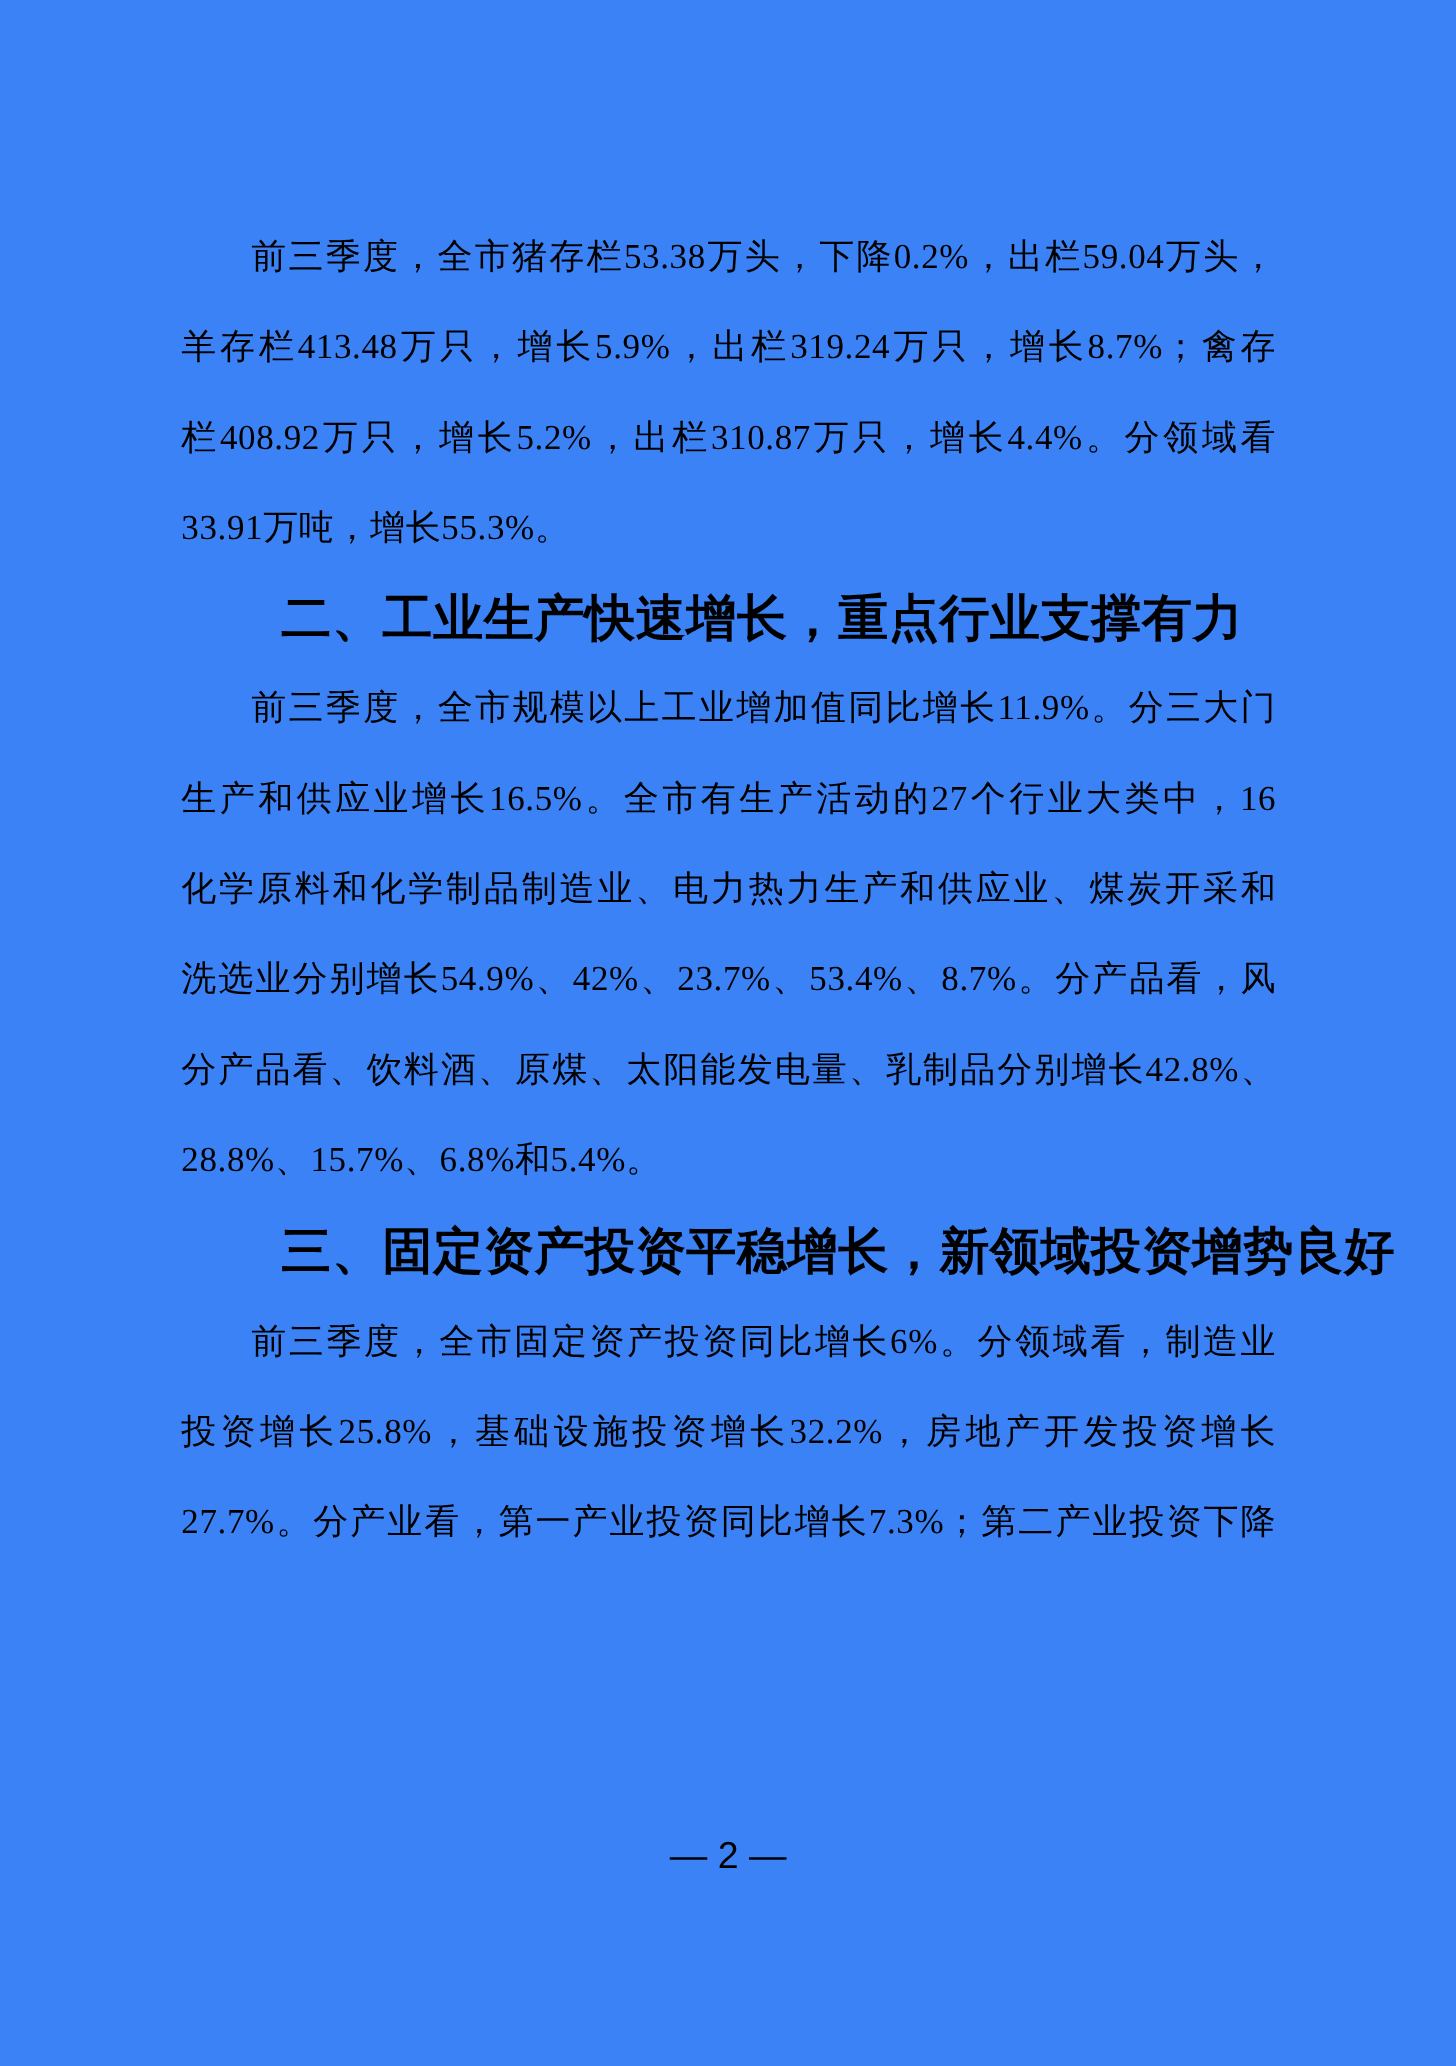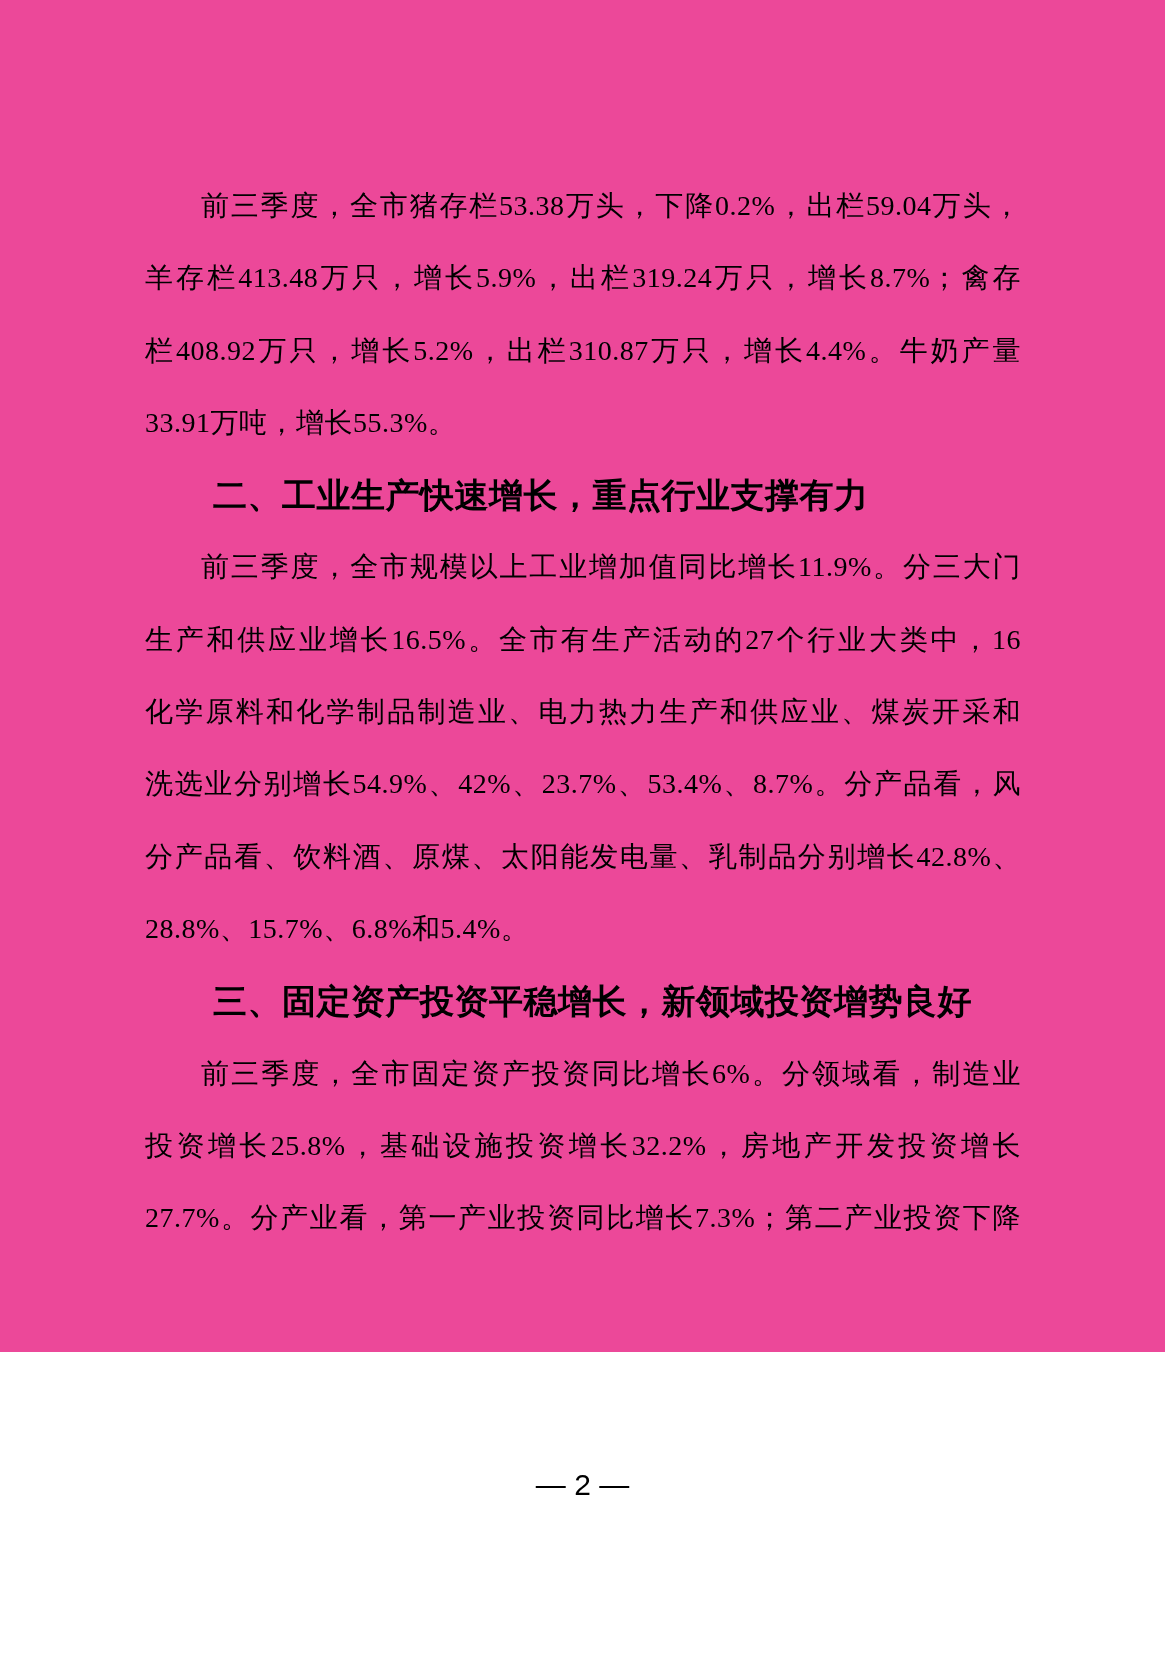--- a/index.html
+++ b/index.html
@@ -12,22 +12,22 @@
     background: #ffffff;
     color: #000000;
     position: relative;
     overflow: hidden;
     font-family: "Liberation Serif", "DejaVu Serif", serif;
   }
   .page {
     position: absolute;
     left: 0; top: 0;
     width: 1165px;
-    height: 1352px;
-    background: #ec4899;
+    height: 1653px;
+    background: #3b82f6;
   }
   .content {
     position: absolute;
     left: 145px;
     top: 170px;
     width: 876px;
   }
   .line {
     font-size: 28px;
     line-height: 72.3px;
@@ -41,21 +41,21 @@
     text-align: justify;
     text-align-last: justify;
     text-justify: inter-character;
   }
   .line.indent {
     text-indent: 2em;
   }
   .heading {
     font-family: "Liberation Sans", "DejaVu Sans", sans-serif;
     font-weight: bold;
-    font-size: 34px;
+    font-size: 40px;
     letter-spacing: 0.5px;
   }
   .footer {
     position: absolute;
     left: 0;
     top: 1463px;
     width: 1165px;
     text-align: center;
     font-family: "Liberation Sans", "DejaVu Sans", sans-serif;
     font-size: 30px;
@@ -66,21 +66,21 @@
 </head>
 <body>
 
 <div class="page">
 
   <div class="content">
 
     <div>
       <div class="line fill indent">前三季度，全市猪存栏53.38万头，下降0.2%，出栏59.04万头，</div>
       <div class="line fill">羊存栏413.48万只，增长5.9%，出栏319.24万只，增长8.7%；禽存</div>
-      <div class="line fill">栏408.92万只，增长5.2%，出栏310.87万只，增长4.4%。牛奶产量</div>
+      <div class="line fill">栏408.92万只，增长5.2%，出栏310.87万只，增长4.4%。分领域看</div>
       <div class="line">33.91万吨，增长55.3%。</div>
     </div>
 
     <div class="line heading indent">二、工业生产快速增长，重点行业支撑有力</div>
 
     <div>
       <div class="line fill indent">前三季度，全市规模以上工业增加值同比增长11.9%。分三大门</div>
       <div class="line fill">生产和供应业增长16.5%。全市有生产活动的27个行业大类中，16</div>
       <div class="line fill">化学原料和化学制品制造业、电力热力生产和供应业、煤炭开采和</div>
       <div class="line fill">洗选业分别增长54.9%、42%、23.7%、53.4%、8.7%。分产品看，风</div>

